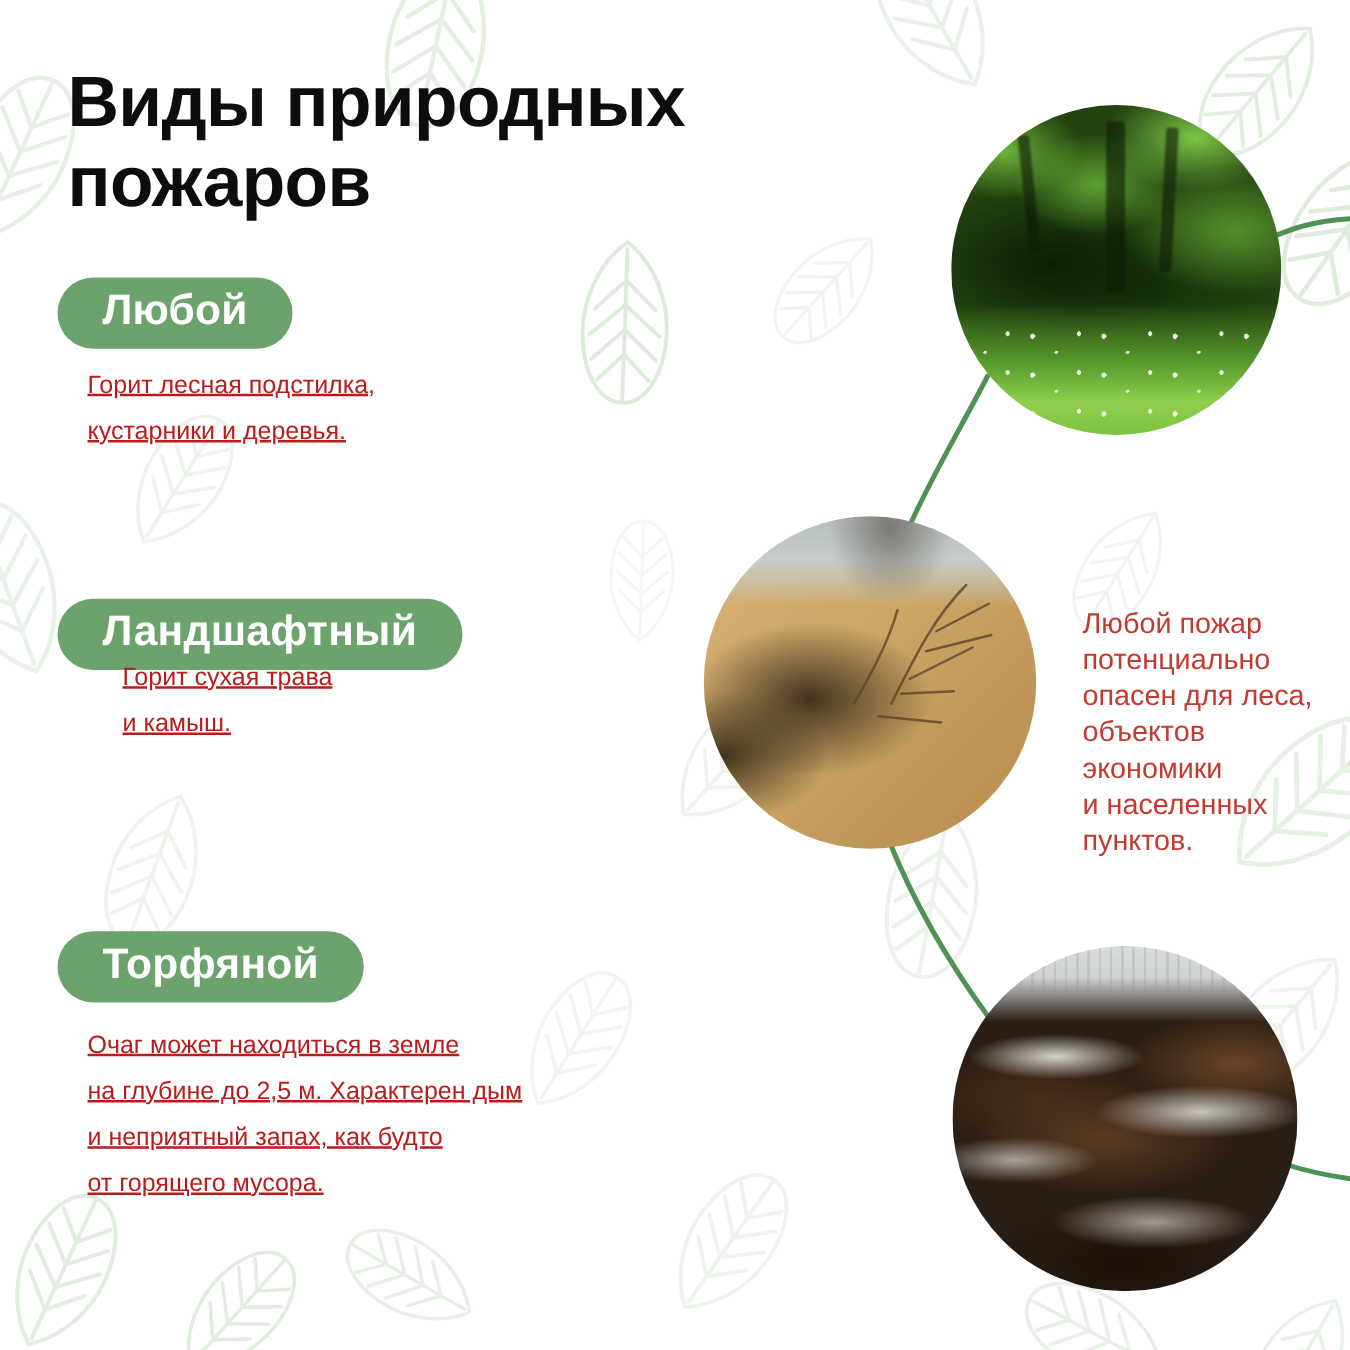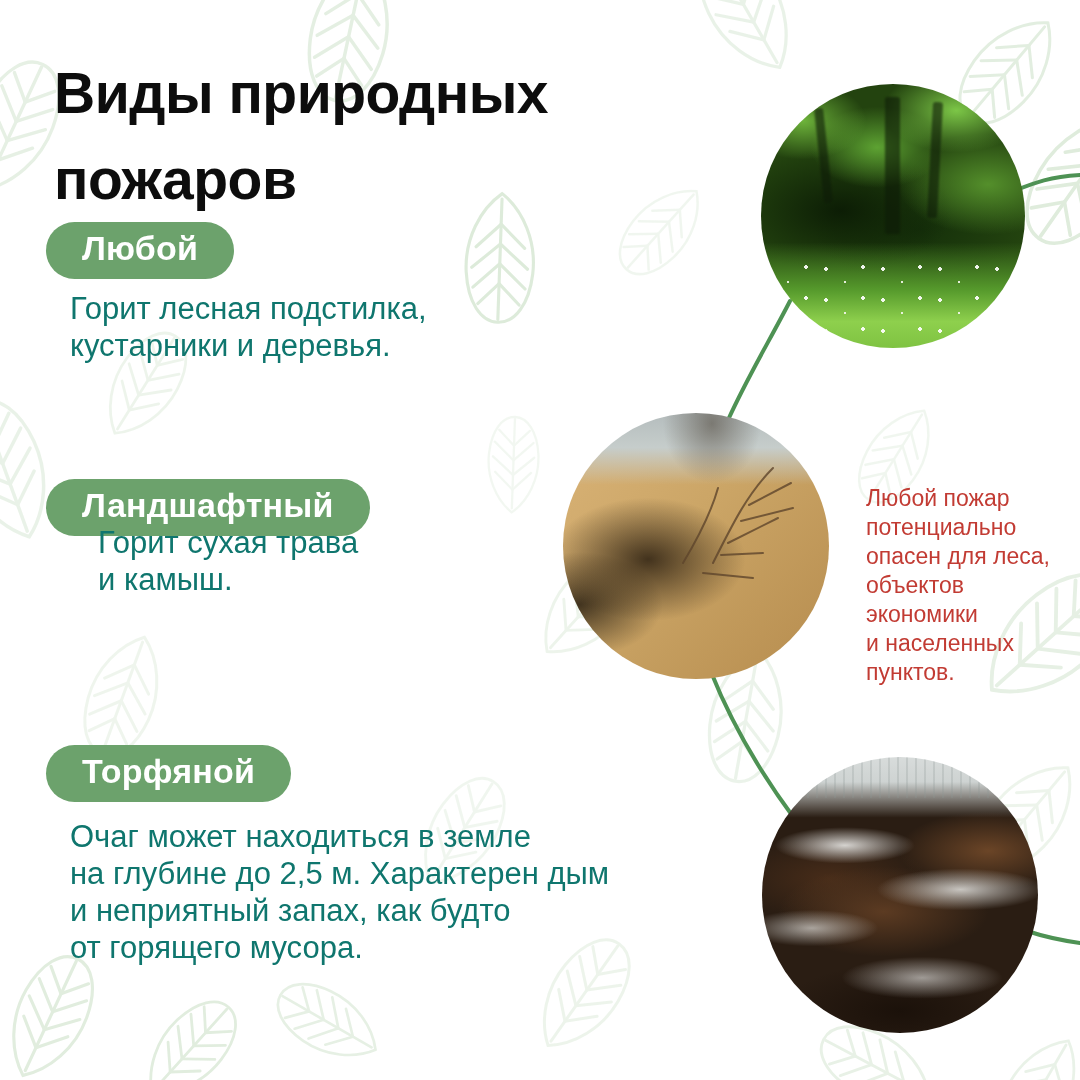--- a/index.html
+++ b/index.html
@@ -4,36 +4,37 @@
 <style>
   html,body{margin:0;padding:0;background:#ffffff;}
   .canvas{
     position:relative;width:1080px;height:1080px;overflow:hidden;
     background:#ffffff;font-family:"Liberation Sans", sans-serif;
   }
   svg.layer{position:absolute;left:0;top:0;width:1080px;height:1080px;pointer-events:none;}
 
   .title{
     position:absolute;left:54px;top:50px;margin:0;
-    font-size:57px;line-height:86px;font-weight:700;color:#0d0d0d;
+    font-size:57px;line-height:64px;font-weight:700;color:#0d0d0d;
     letter-spacing:-0.5px;white-space:pre-line;
   }
 
   .section{position:absolute;left:46px;}
   .badge{
     display:inline-flex;align-items:center;
     background:#6CA26C;color:#ffffff;
     font-size:34px;font-weight:700;
     padding:7px 36px 11px 36px;border-radius:46px;
     letter-spacing:0.2px;
   }
   .desc{
     position:absolute;left:70px;margin:0;
-    font-size:31px;line-height:37px;color:#0f766e;
+    font-size:20px;line-height:37px;color:#b91c1c;
     white-space:pre-line;
+    text-decoration:underline;
   }
   .sec1-badge{top:222px;}
   .sec1-desc{top:290px;}
   .sec2-badge{top:479px;text-align:center;}
   .sec2-desc{top:524px;margin-left:28px;}
   .sec3-badge{top:745px;}
   .sec3-desc{top:818px;}
 
   .warning-note{
     position:absolute;left:866px;top:484px;width:212px;margin:0;

